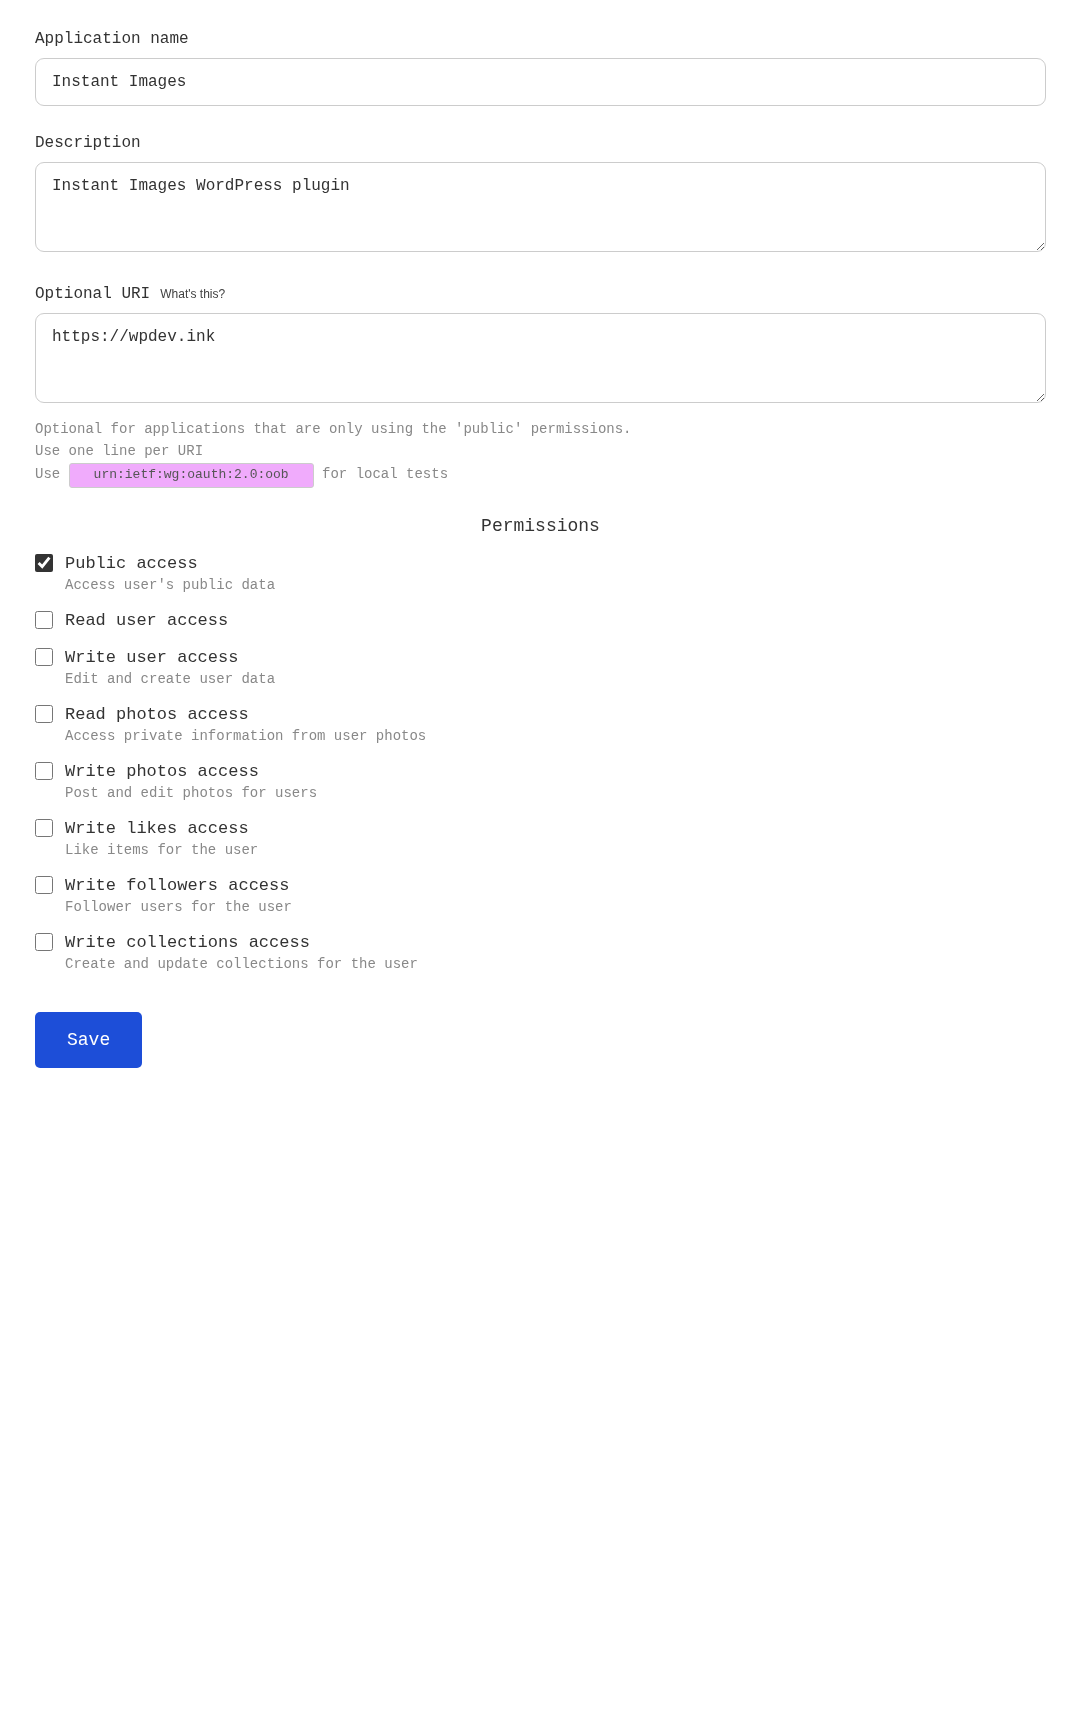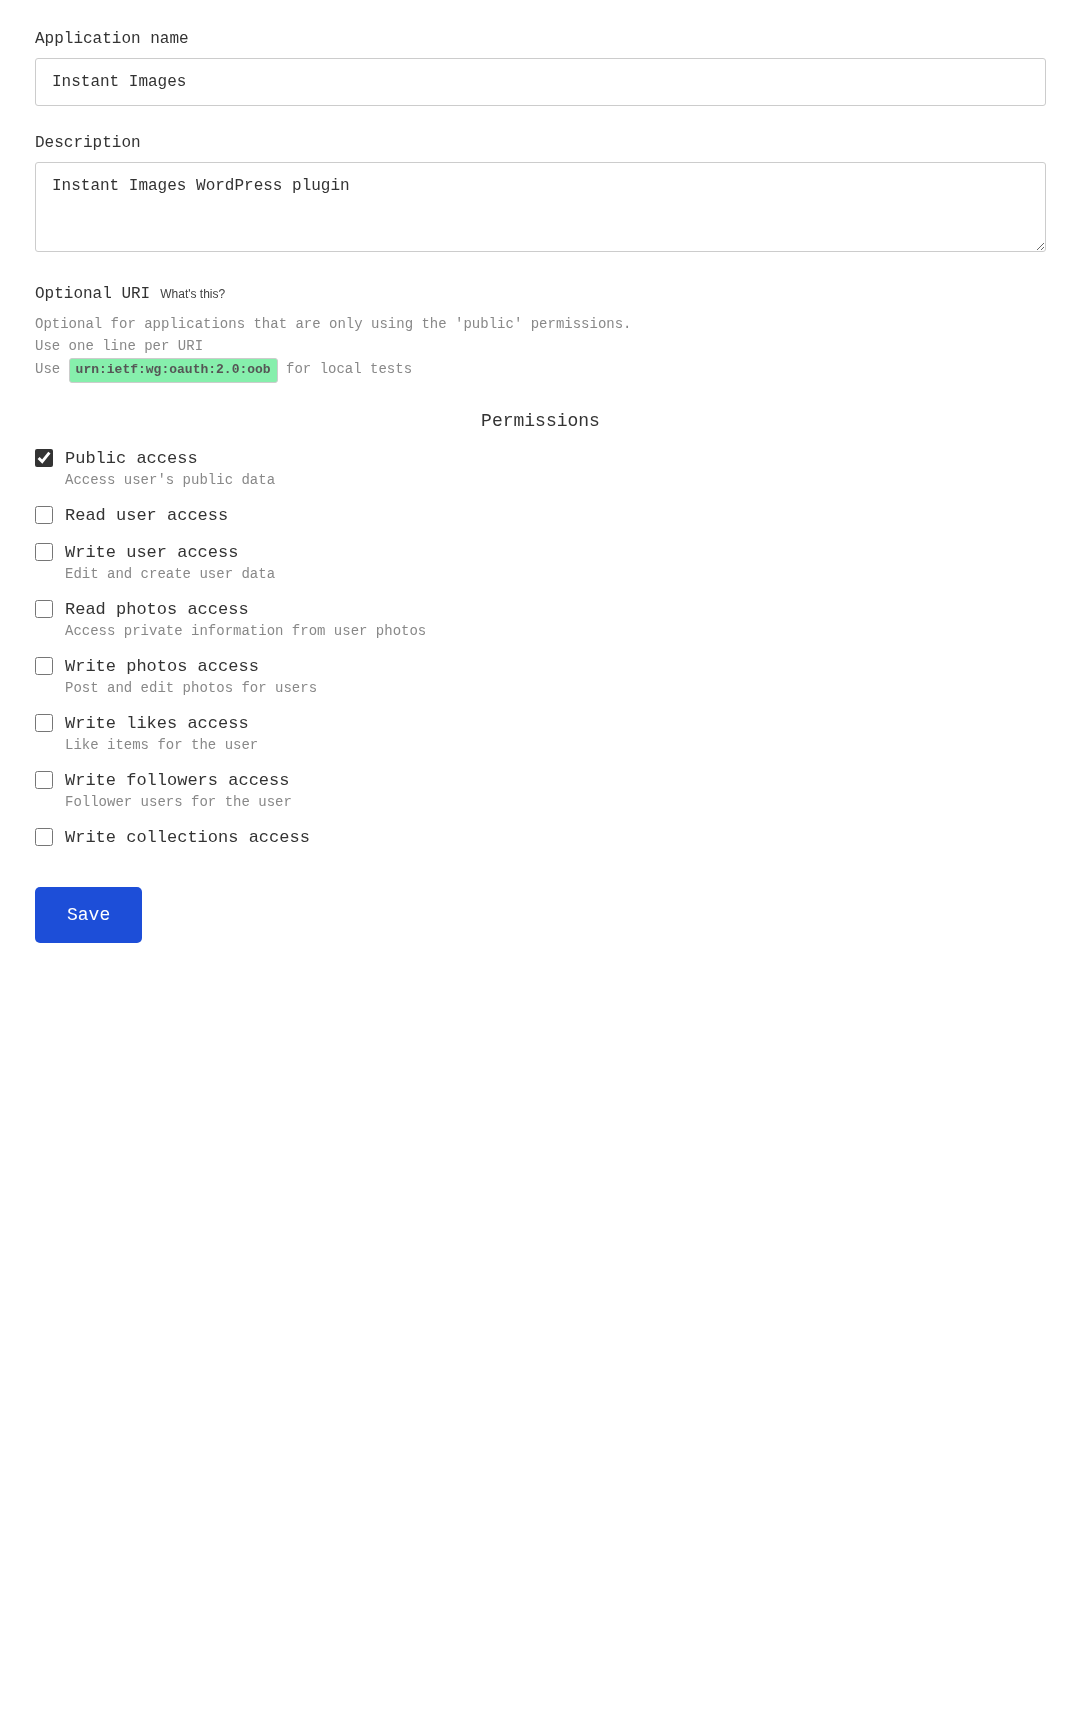--- a/index.html
+++ b/index.html
@@ -26,21 +26,21 @@
       display: block;
       font-size: 16px;
       color: #333333;
       margin-bottom: 10px;
       font-family: 'Courier New', Courier, monospace;
     }
 
     .form-input {
       width: 100%;
       border: 1px solid #cccccc;
-      border-radius: 3px;
+      border-radius: 9px;
       padding: 14px 16px;
       font-family: 'Courier New', Courier, monospace;
       font-size: 16px;
       color: #333333;
       outline: none;
       background: #ffffff;
     }
 
     textarea.form-input {
       resize: vertical;
@@ -68,28 +68,27 @@
     .helper-text {
       margin-top: 10px;
       font-family: 'Courier New', Courier, monospace;
       font-size: 14px;
       color: #888888;
       line-height: 1.6;
     }
 
     .code-inline {
       display: inline-block;
-      background: #86efac;
+      background: #f0abfc;
       border: 1px solid #cccccc;
       border-radius: 3px;
-      padding: 1px 6px;
+      padding: 1px 24px;
       font-family: 'Courier New', Courier, monospace;
       font-size: 13px;
       color: #555555;
-      font-weight: bold;
     }
 
     .permissions-section {
       margin-top: 10px;
       margin-bottom: 30px;
     }
 
     .permissions-title {
       font-size: 18px;
       font-family: 'Courier New', Courier, monospace;
@@ -159,20 +158,21 @@
   <label class="form-label">Description</label>
   <textarea class="form-input" style="">Instant Images WordPress plugin</textarea>
 </div>
 
 
 <div class="form-group">
   <div class="redirect-label">
     <span class="form-label" style="margin-bottom:0;">Optional URI</span>
     <a href="#" class="whats-this-link">What's this?</a>
   </div>
+  <textarea class="form-input redirect-textarea" style="">https://wpdev.ink</textarea>
   <div class="helper-text">
     <div>Optional for applications that are only using the 'public' permissions.</div>
     <div>Use one line per URI</div>
     <div>
       <span>Use </span><code class="code-inline">urn:ietf:wg:oauth:2.0:oob</code><span> for local tests</span>
     </div>
   </div>
 </div>
 
 
@@ -233,20 +233,21 @@
     </div>
     <div class="permission-desc">Follower users for the user</div>
   </div>
 
 
   <div class="permission-item">
     <div class="permission-row">
       <input type="checkbox" class="permission-checkbox" id="write_collections_access" style="">
       <label for="write_collections_access" class="permission-label">Write collections access</label>
     </div>
+    <div class="permission-desc">Create and update collections for the user</div>
   </div>
 </div>
 
 
 <button class="save-button">Save</button>
 
 
 
 
 </body></html>

